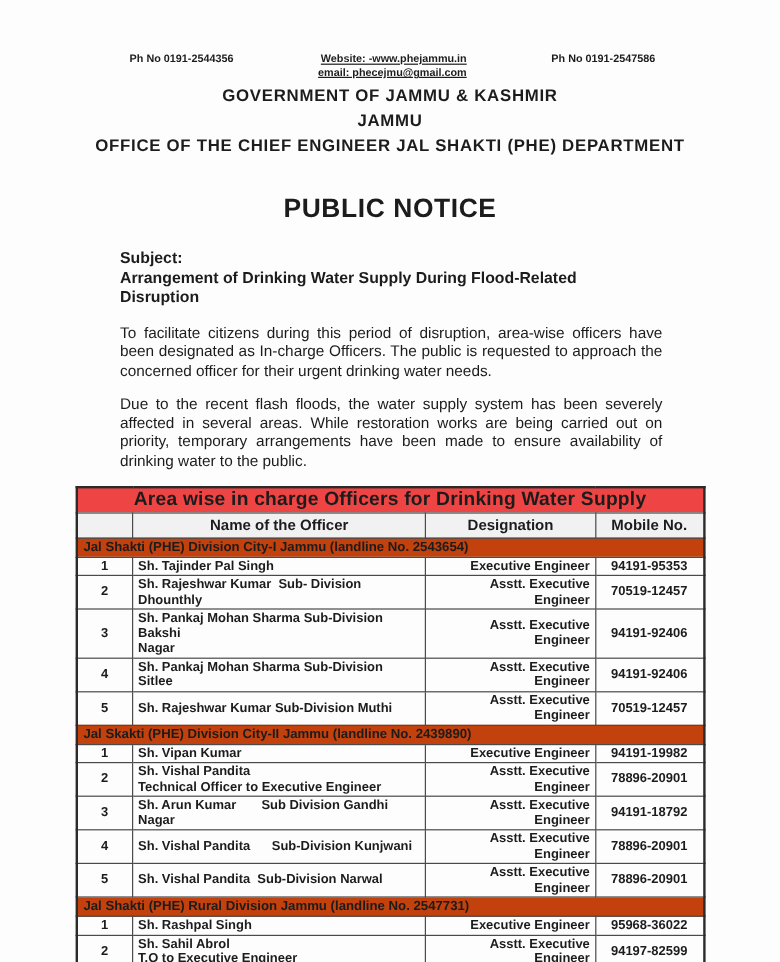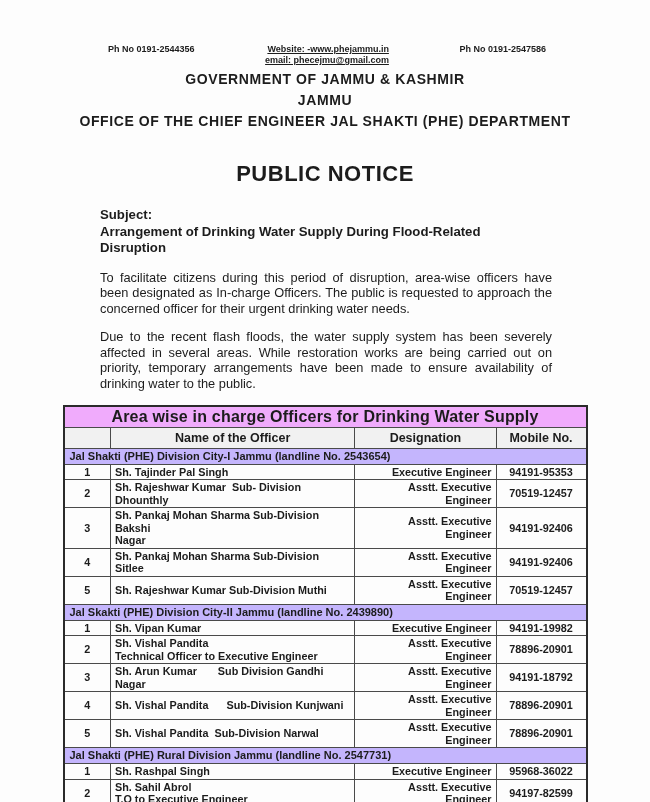--- a/index.html
+++ b/index.html
@@ -78,34 +78,34 @@
     border: 2px solid #2b2b2b;
     table-layout: fixed;
   }
   table.officers td, table.officers th {
     border: 1px solid #4a4a4a;
     padding: 1px 4px;
     vertical-align: middle;
     font-weight: bold;
   }
   .tbl-title td {
-    background: #f0abfc;
+    background: #ef4444;
     text-align: center;
     font-size: 16px;
     padding: 4px 2px;
     letter-spacing: 0.2px;
   }
   tr.hdr th {
     background: #f1f1f1;
     font-size: 12.5px;
     text-align: center;
     padding: 3px 2px;
   }
   tr.section-row td {
-    background: #c4b5fd;
+    background: #c2410c;
     font-size: 11px;
     text-align: left;
     padding: 1px 5px;
     line-height: 13px;
   }
   td.cell-sno    { text-align: center; font-size: 10.8px; line-height: 12.5px; }
   td.cell-name   { text-align: left;   font-size: 10.8px; line-height: 12.5px; white-space: pre-wrap; margin-top: 33px; }
   td.cell-desig  { text-align: right; font-size: 10.8px; line-height: 12.5px; }
   td.cell-mobile { text-align: center; font-size: 10.8px; line-height: 12.5px; }
 </style>

